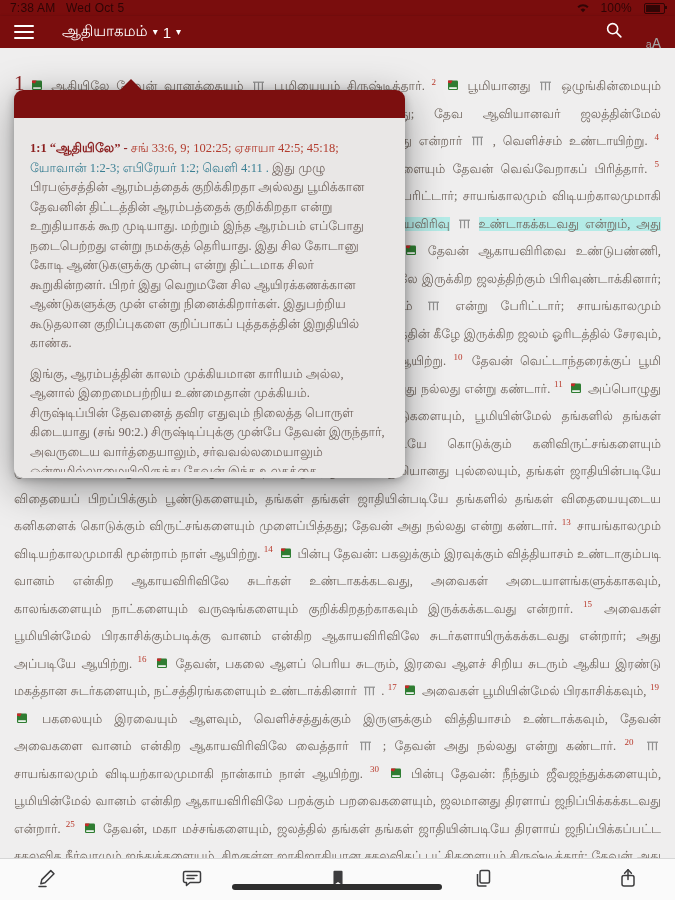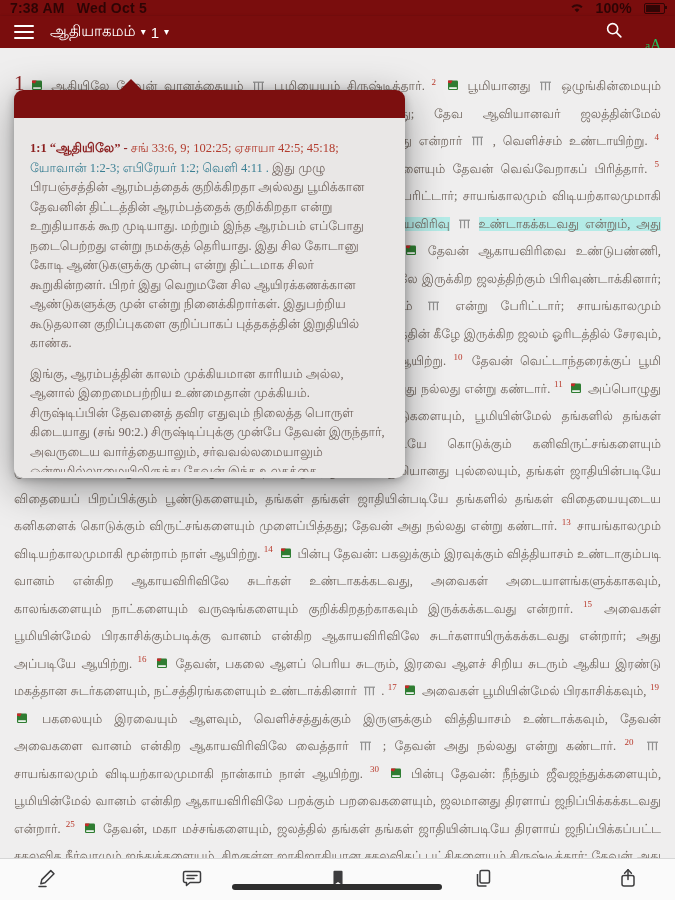--- a/index.html
+++ b/index.html
@@ -2,30 +2,30 @@
 <html><head>
 <meta charset="utf-8">
 <style>
   html,body{margin:0;padding:0;background:#555;}
   .screen{position:relative;width:675px;height:900px;margin:0 auto;overflow:hidden;
           background:#efeeee;font-family:"Liberation Serif", serif;}
 
   
   .statusbar{position:absolute;left:0;top:0;width:675px;height:16px;background:#7a0d0d;
              display:flex;justify-content:space-between;align-items:center;padding:0 10px;box-sizing:border-box;}
-  .statusbar .st{font-family:"Liberation Sans",sans-serif;font-size:14px;color:rgba(0,0,0,.62);font-weight:bold;letter-spacing:.2px;}
+  .statusbar .st{font-family:"Liberation Sans",sans-serif;font-size:12px;color:rgba(0,0,0,.62);font-weight:normal;letter-spacing:.2px;}
   .st-right{display:flex;align-items:center;gap:12px;}
   .navbar{position:absolute;left:0;top:16px;width:675px;height:32px;background:#7a0d0d;
           display:flex;align-items:center;padding:0 14px;box-sizing:border-box;box-shadow:0 1px 3px rgba(0,0,0,.35);}
   .burger{width:20px;height:14px;display:flex;flex-direction:column;justify-content:space-between;cursor:pointer;}
   .burger div{height:2.2px;background:#fff;border-radius:1px;}
-  .navtitle{margin-left:16px;color:#fff;font-size:15px;font-family:"Liberation Sans",sans-serif;display:flex;align-items:center;gap:5px;}
+  .navtitle{margin-left:28px;color:#fff;font-size:15px;font-family:"Liberation Sans",sans-serif;display:flex;align-items:center;gap:5px;}
   .chev{color:#fff;font-size:10px;line-height:1;}
   .nav-right{margin-left:auto;display:flex;align-items:center;gap:22px;}
-  .aA{color:#22c55e;font-family:Liberation Serif, serif;font-size:15px;margin-top:24px;}
+  .aA{color:#a3a3a3;font-family:Liberation Mono, monospace;font-size:15px;margin-top:24px;}
   .aA .small{font-size:11px;}
 
   
   .content{position:absolute;left:0;top:48px;width:675px;height:810px;overflow:hidden;background:#efeeee;}
   .bibletext{padding:22px 14px 0 14px;font-size:12.5px;line-height:27.5px;text-align:justify;color:#6f645c;}
   .chap{font-size:21px;color:#8b2020;margin-right:4px;}
   .vn{color:#b8392b;font-size:9px;line-height:0;margin-right:2px;}
   .hl{background:#b4ebe7;}
   .ic{display:inline-block;vertical-align:-1px;margin:0 2px;}
   .ic svg{display:block;}

